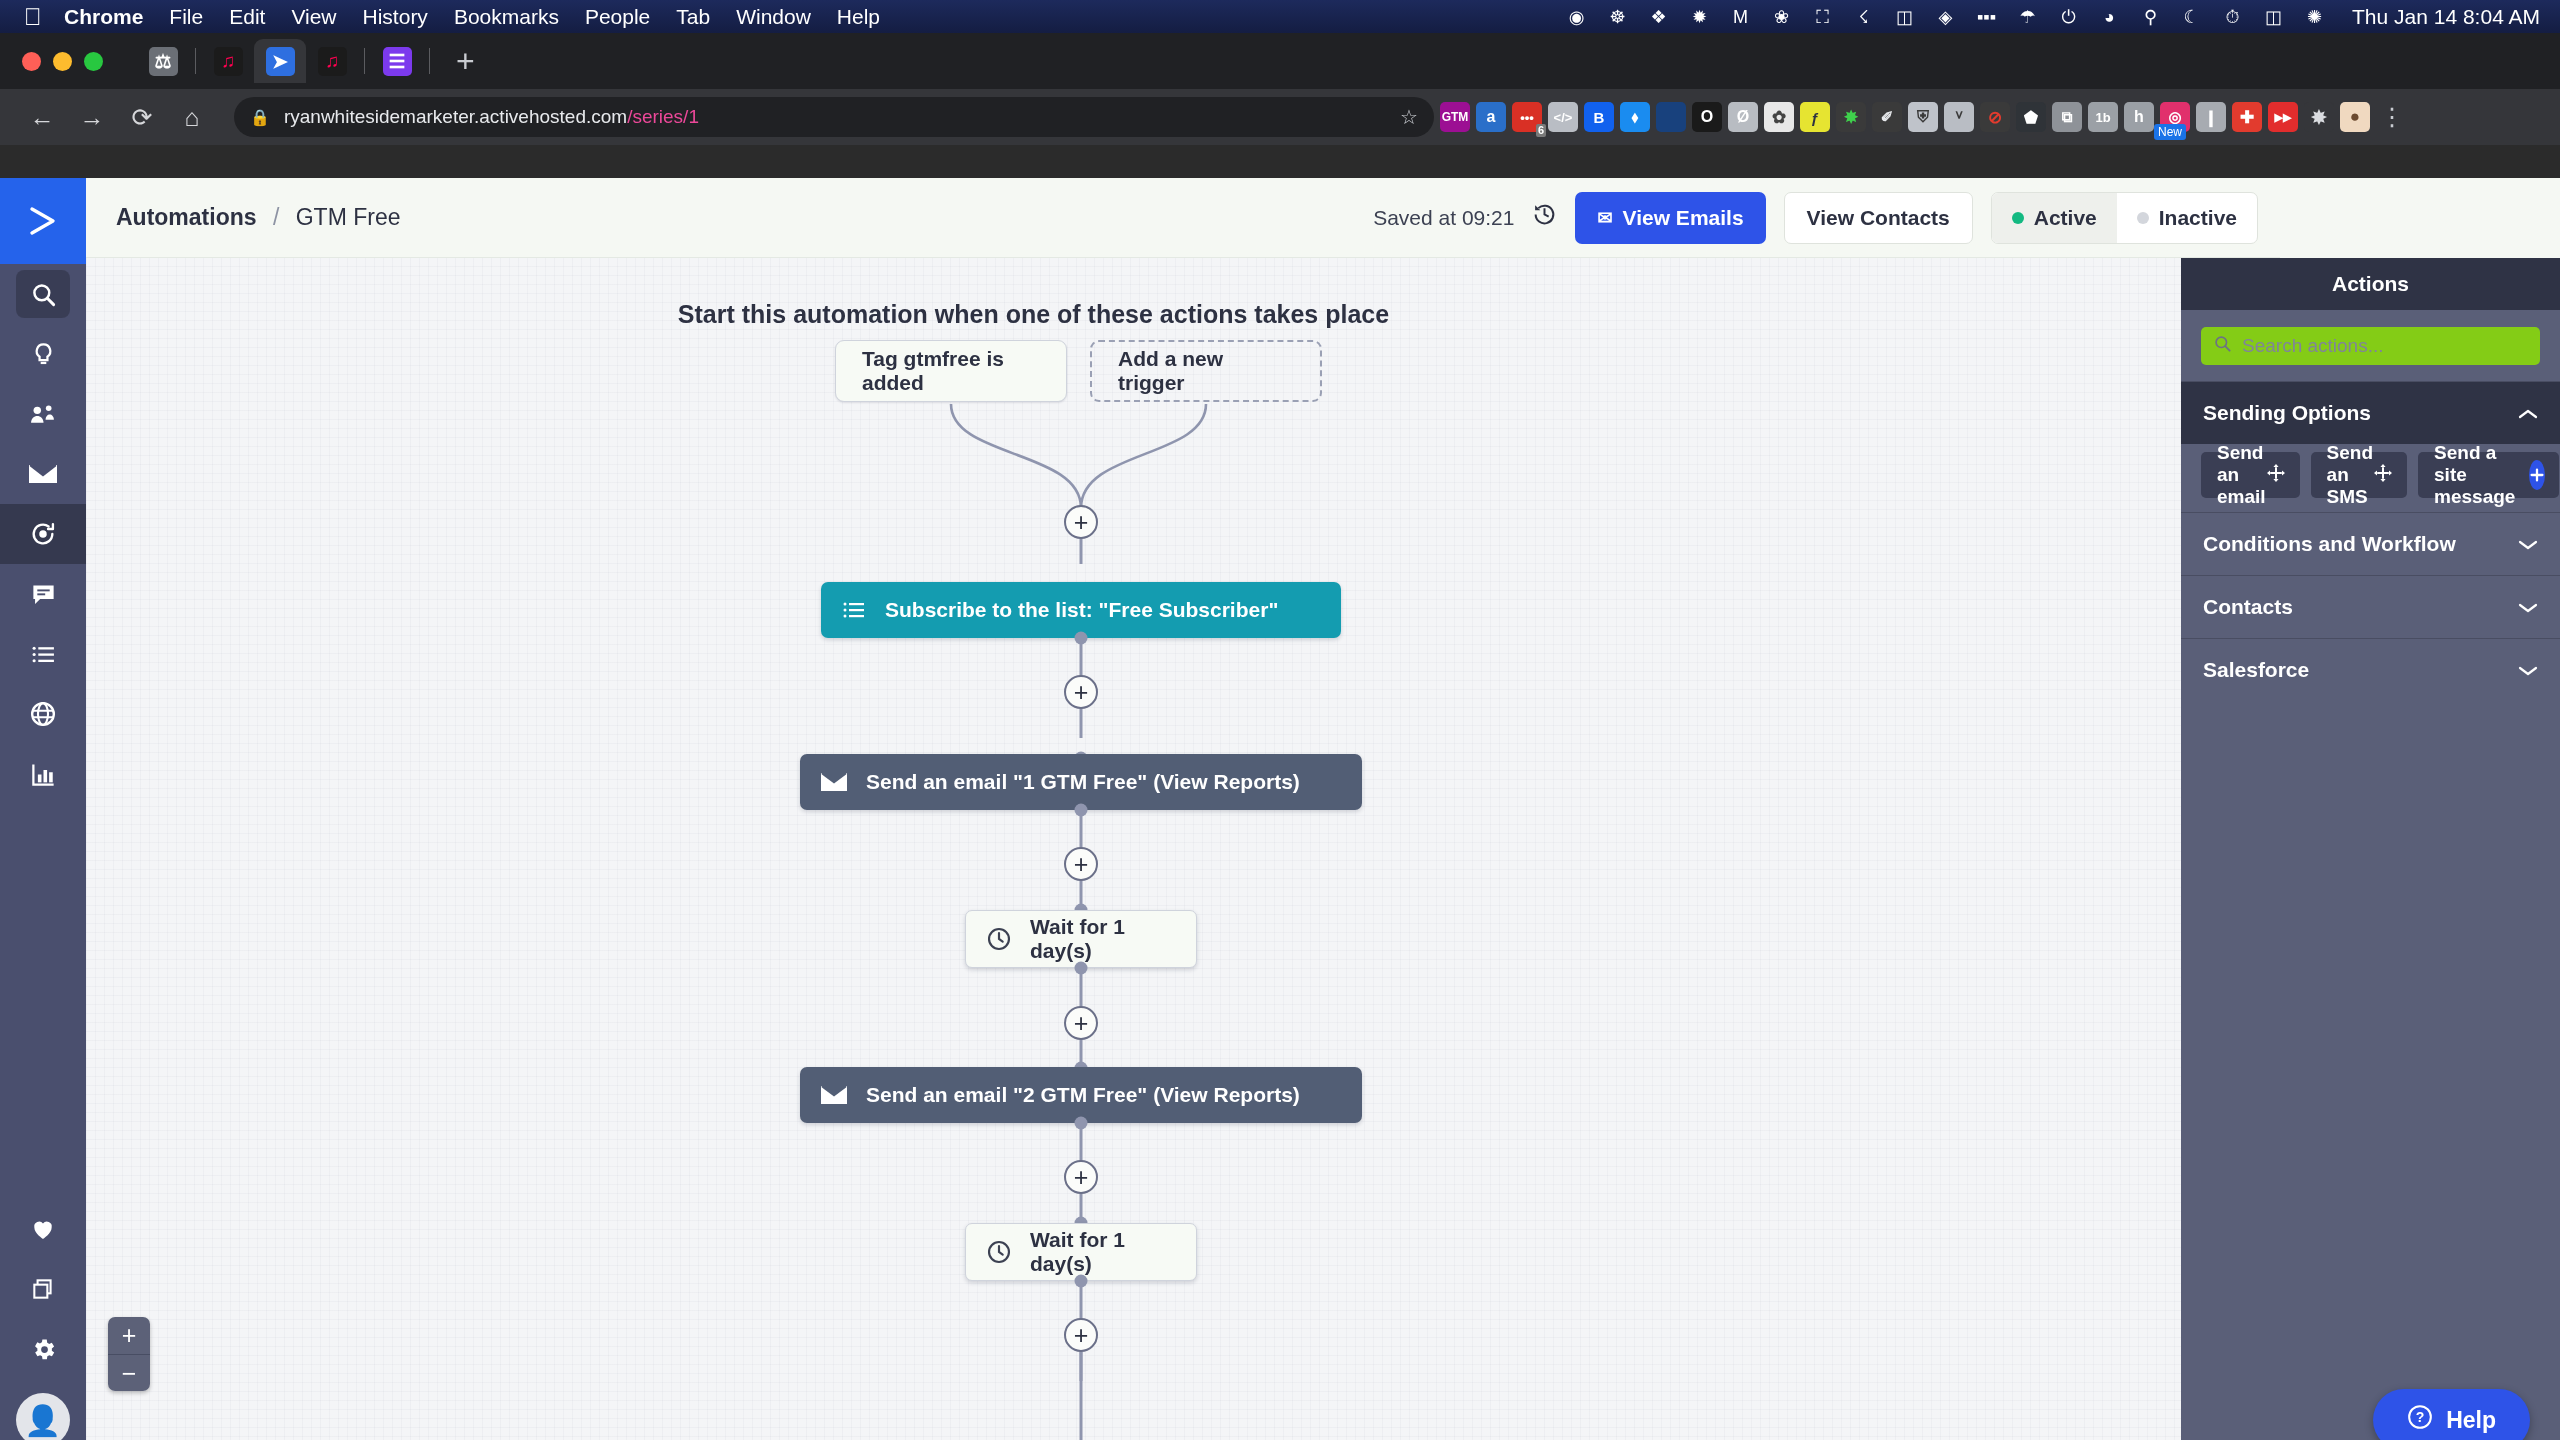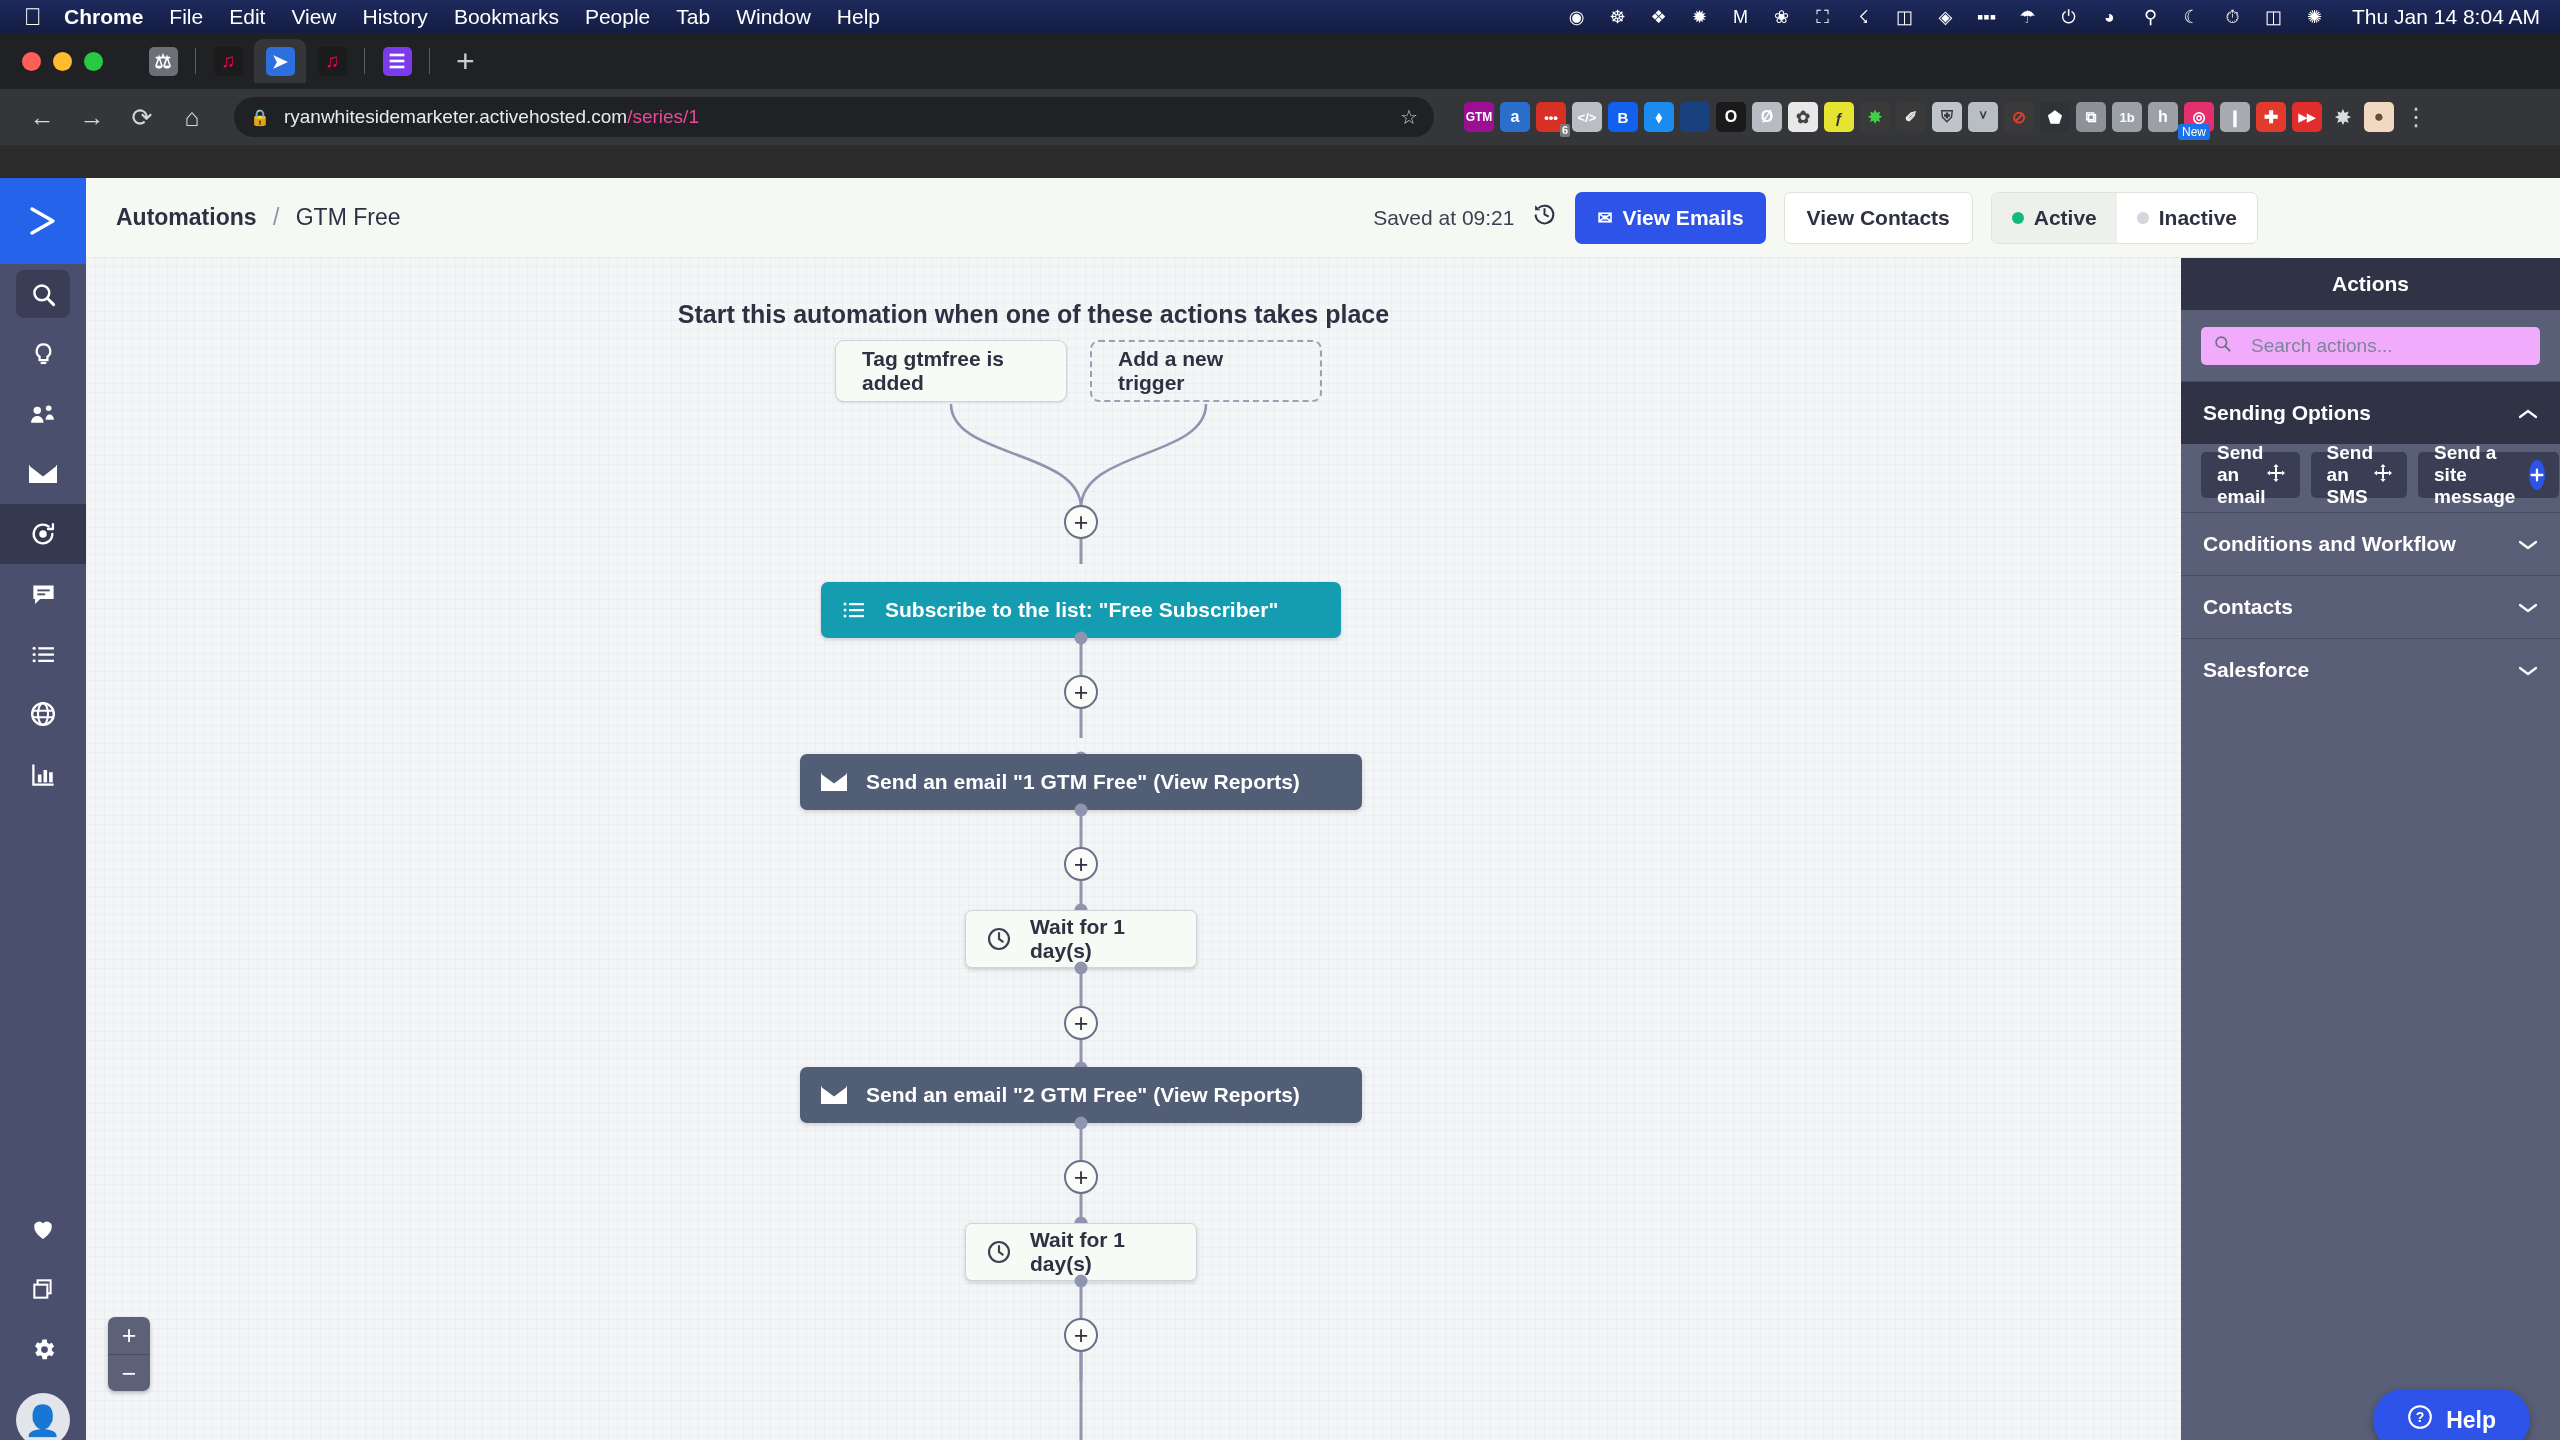--- a/index.html
+++ b/index.html
@@ -48,21 +48,21 @@
   .navbtn { width: 44px; height: 44px; display:flex; align-items:center; justify-content:center;
     color:#d6d7da; font-size: 25px; margin-right: 6px; }
   .urlbox {
     flex: 0 0 auto; width: 1200px; height: 40px; background: #202124; border-radius: 20px;
     display: flex; align-items: center; padding: 0 16px; margin-left: 14px; color: #e8eaed; font-size: 19px;
   }
   .urlbox .lock { font-size: 16px; margin-right: 14px; color:#c9ccd1; }
   .urlbox .host { color: #e8eaed; }
   .urlbox .path { color: #ec4899; }
   .urlbox .star { margin-left: auto; color:#c9ccd1; font-size: 20px; }
-  .exts { display: flex; align-items: center; gap: 6px; margin-left: 30px; }
+  .exts { display: flex; align-items: center; gap: 6px; margin-left: 6px; }
   .ext { width: 30px; height: 30px; border-radius: 5px; display:flex; align-items:center; justify-content:center;
     font-size: 14px; color:#fff; font-weight: bold; position: relative; overflow: visible; }
   .ext .badge { position:absolute; right:-4px; bottom:-5px; background:#7a7a7a; color:#fff;
     font-size:11px; border-radius:2px; padding:0 2px; line-height: 13px;}
   .ext .newbadge { position:absolute; left:-6px; bottom:-8px; background:#1a73e8; color:#fff;
     font-size:12px; border-radius:3px; padding:0 4px; line-height:16px; font-weight:normal;}
   .kebab { color:#c9ccd1; font-size: 24px; margin-left: 10px; letter-spacing:0; width:20px; text-align:center; }
 
   
   .app { position: absolute; top: 145px; left: 0; width: 2560px; height: 1295px; background: #f5f8f3; }
@@ -133,22 +133,22 @@
     box-shadow: 0 2px 4px rgba(0,0,0,.25); }
   .zoomctl div { height: 37px; background:#5c6178; color:#fff; display:flex; align-items:center; justify-content:center;
     font-size: 25px; line-height:1; }
   .zoomctl div + div { border-top: 1px solid #484d63; }
 
   
   .actions { position:absolute; right:0; top:80px; width: 379px; height: 1215px; background:#5a5f78; }
   .acthead { height: 52px; background:#2f3345; color:#fff; display:flex; align-items:center; justify-content:center;
     font-size: 21px; font-weight:bold; }
   .searchwrap { padding: 17px 20px 16px; }
-  .searchbox { height: 38px; background:#f0abfc; border-radius:5px; display:flex; align-items:center; padding: 0 12px;
-    color:#777c8c; font-size:19px; gap:19px; }
+  .searchbox { height: 38px; background:#84cc16; border-radius:5px; display:flex; align-items:center; padding: 0 12px;
+    color:#777c8c; font-size:19px; gap:10px; }
   .searchbox input { border:0; outline:0; background:transparent; font-size:19px; color:#33384a; width:100%;
     font-family:"Liberation Sans", sans-serif; }
   .searchbox input::placeholder { color:#80849a; }
   .sect { border-top: 1px solid rgba(0,0,0,0.18); }
   .sect .hdr { height: 62px; display:flex; align-items:center; padding: 0 22px; color:#fff; font-size:21px; font-weight:bold; }
   .sect .hdr.dark { background:#2f3345; }
   .sect .hdr .chev { margin-left:auto; font-size: 20px; }
   .actlist { padding: 8px 20px 14px; display:flex; flex-direction:row; gap: 11px; }
   .actitem { height: 46px; background:#3a3e54; border-radius:5px; display:flex; align-items:center;
     padding: 0 14px 0 16px; color:#fff; font-size:19px; font-weight:bold; }

